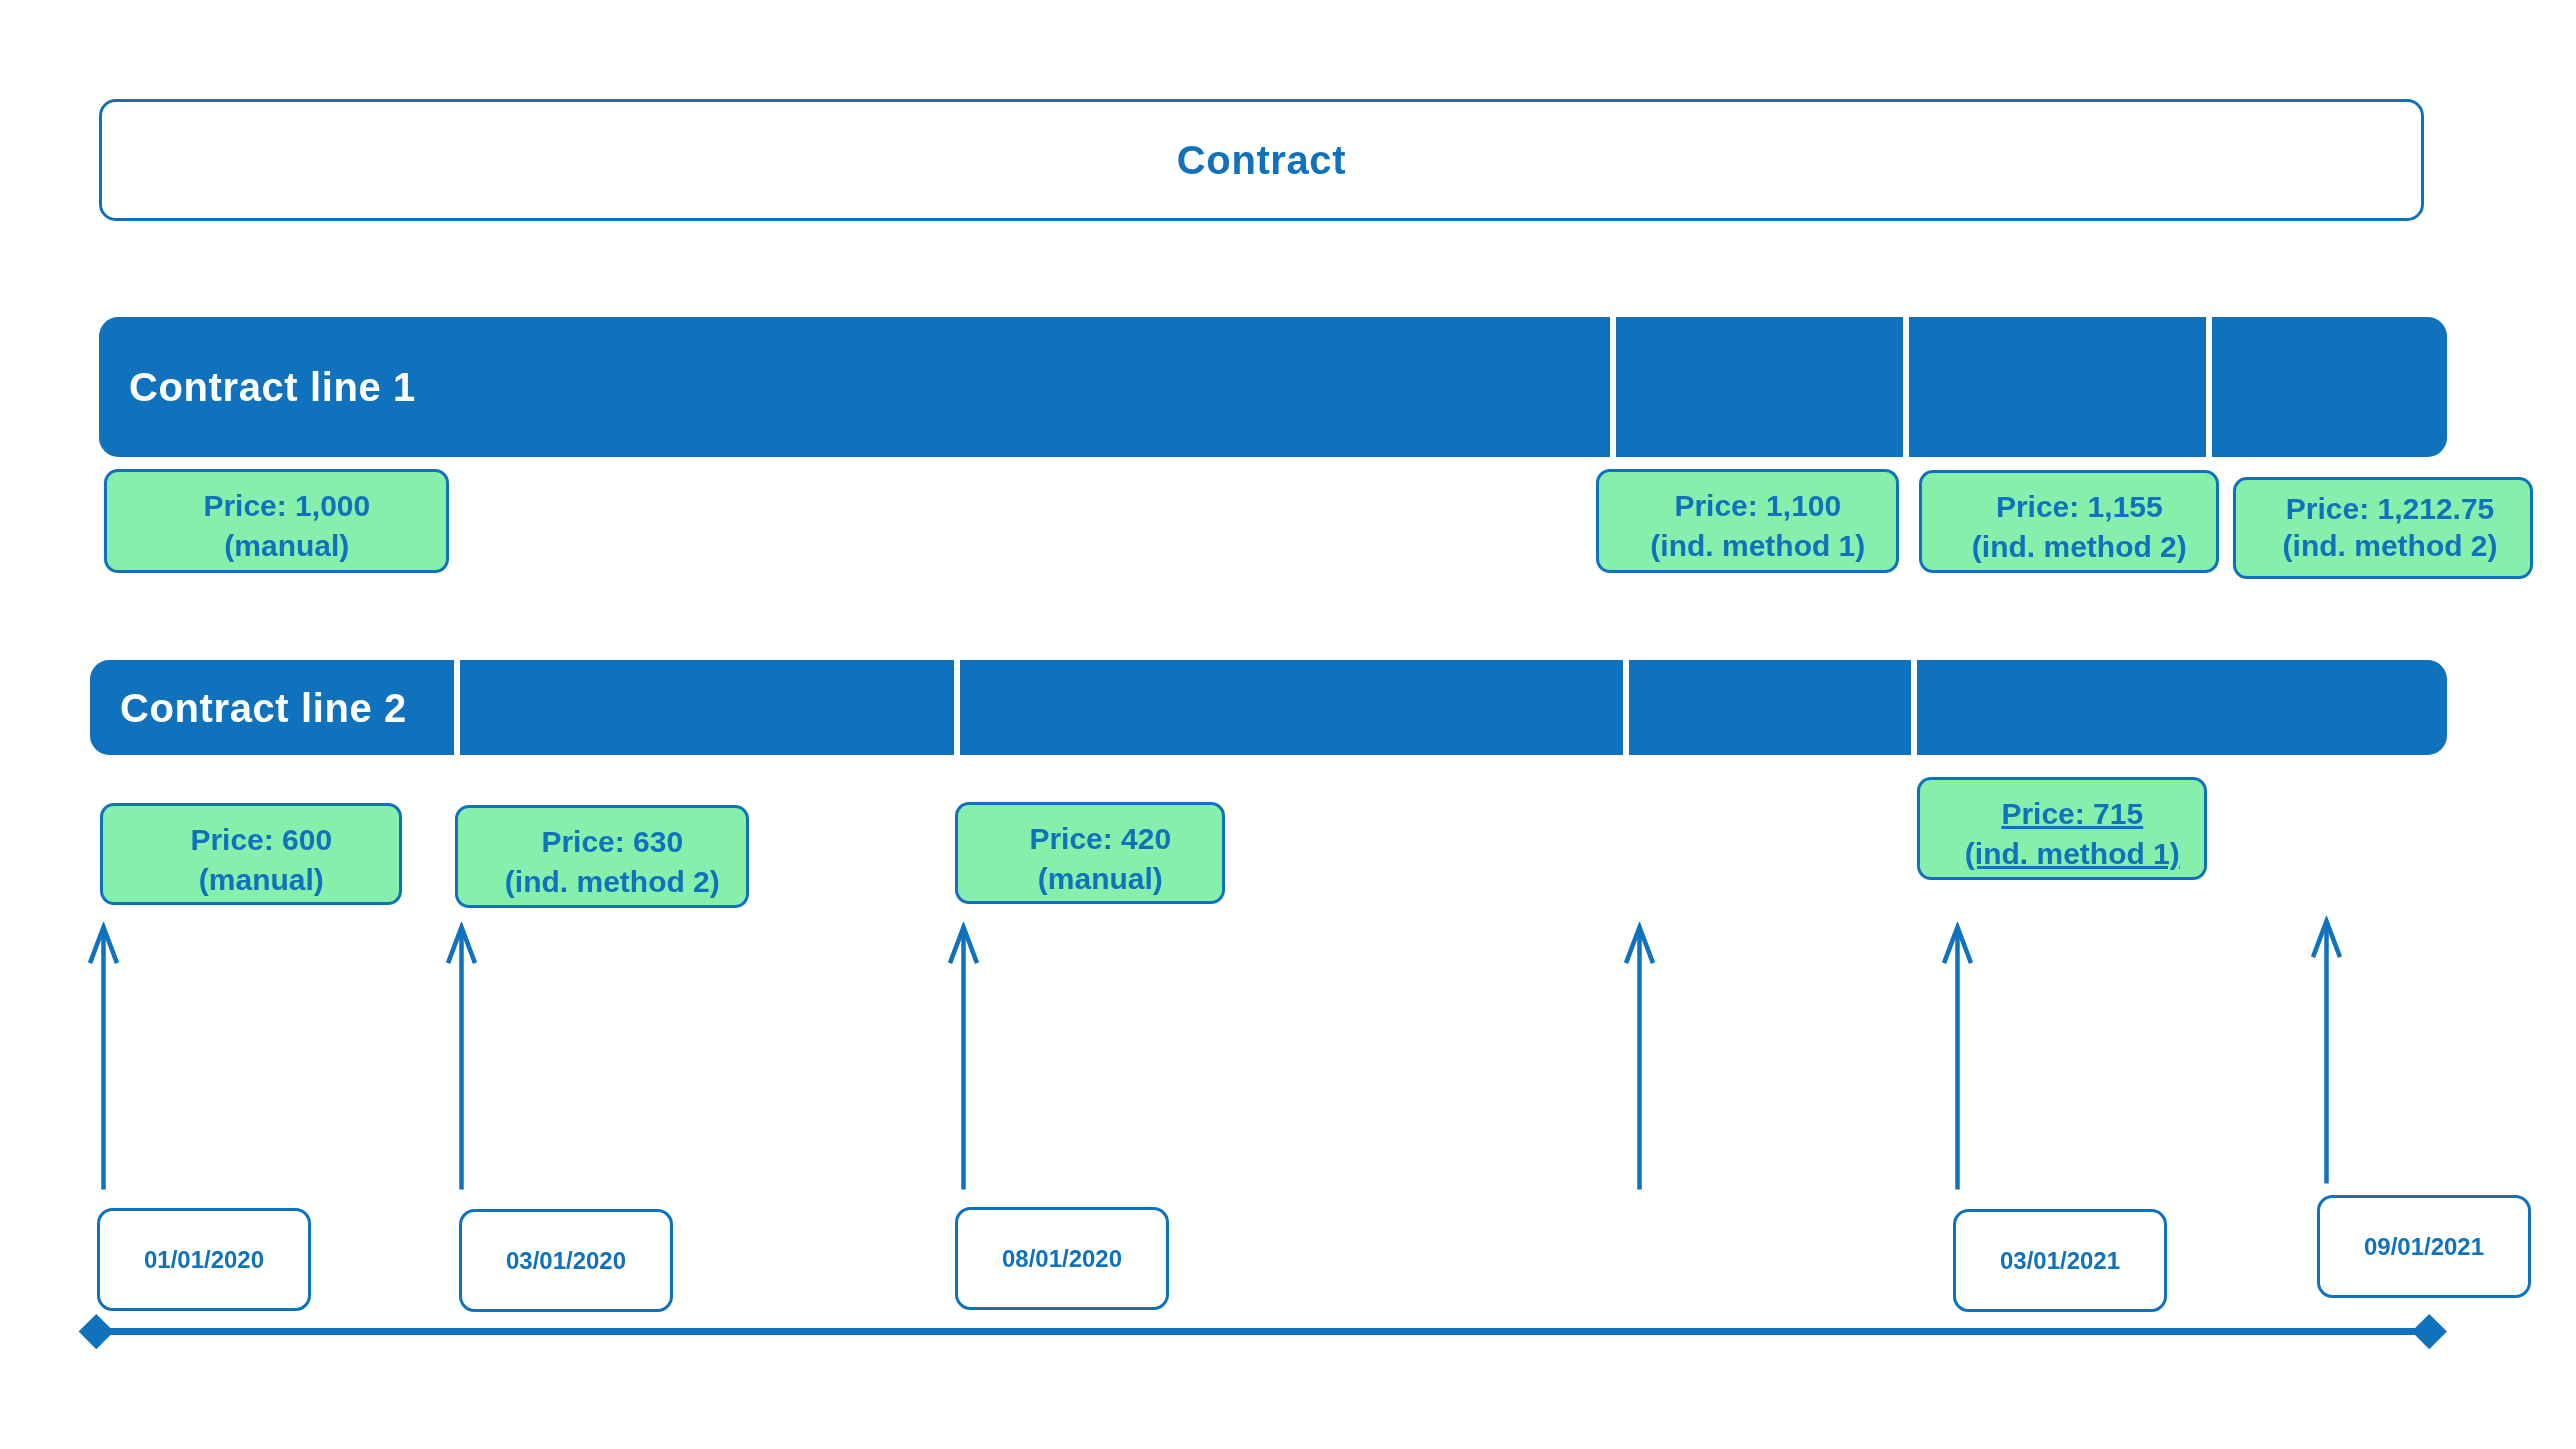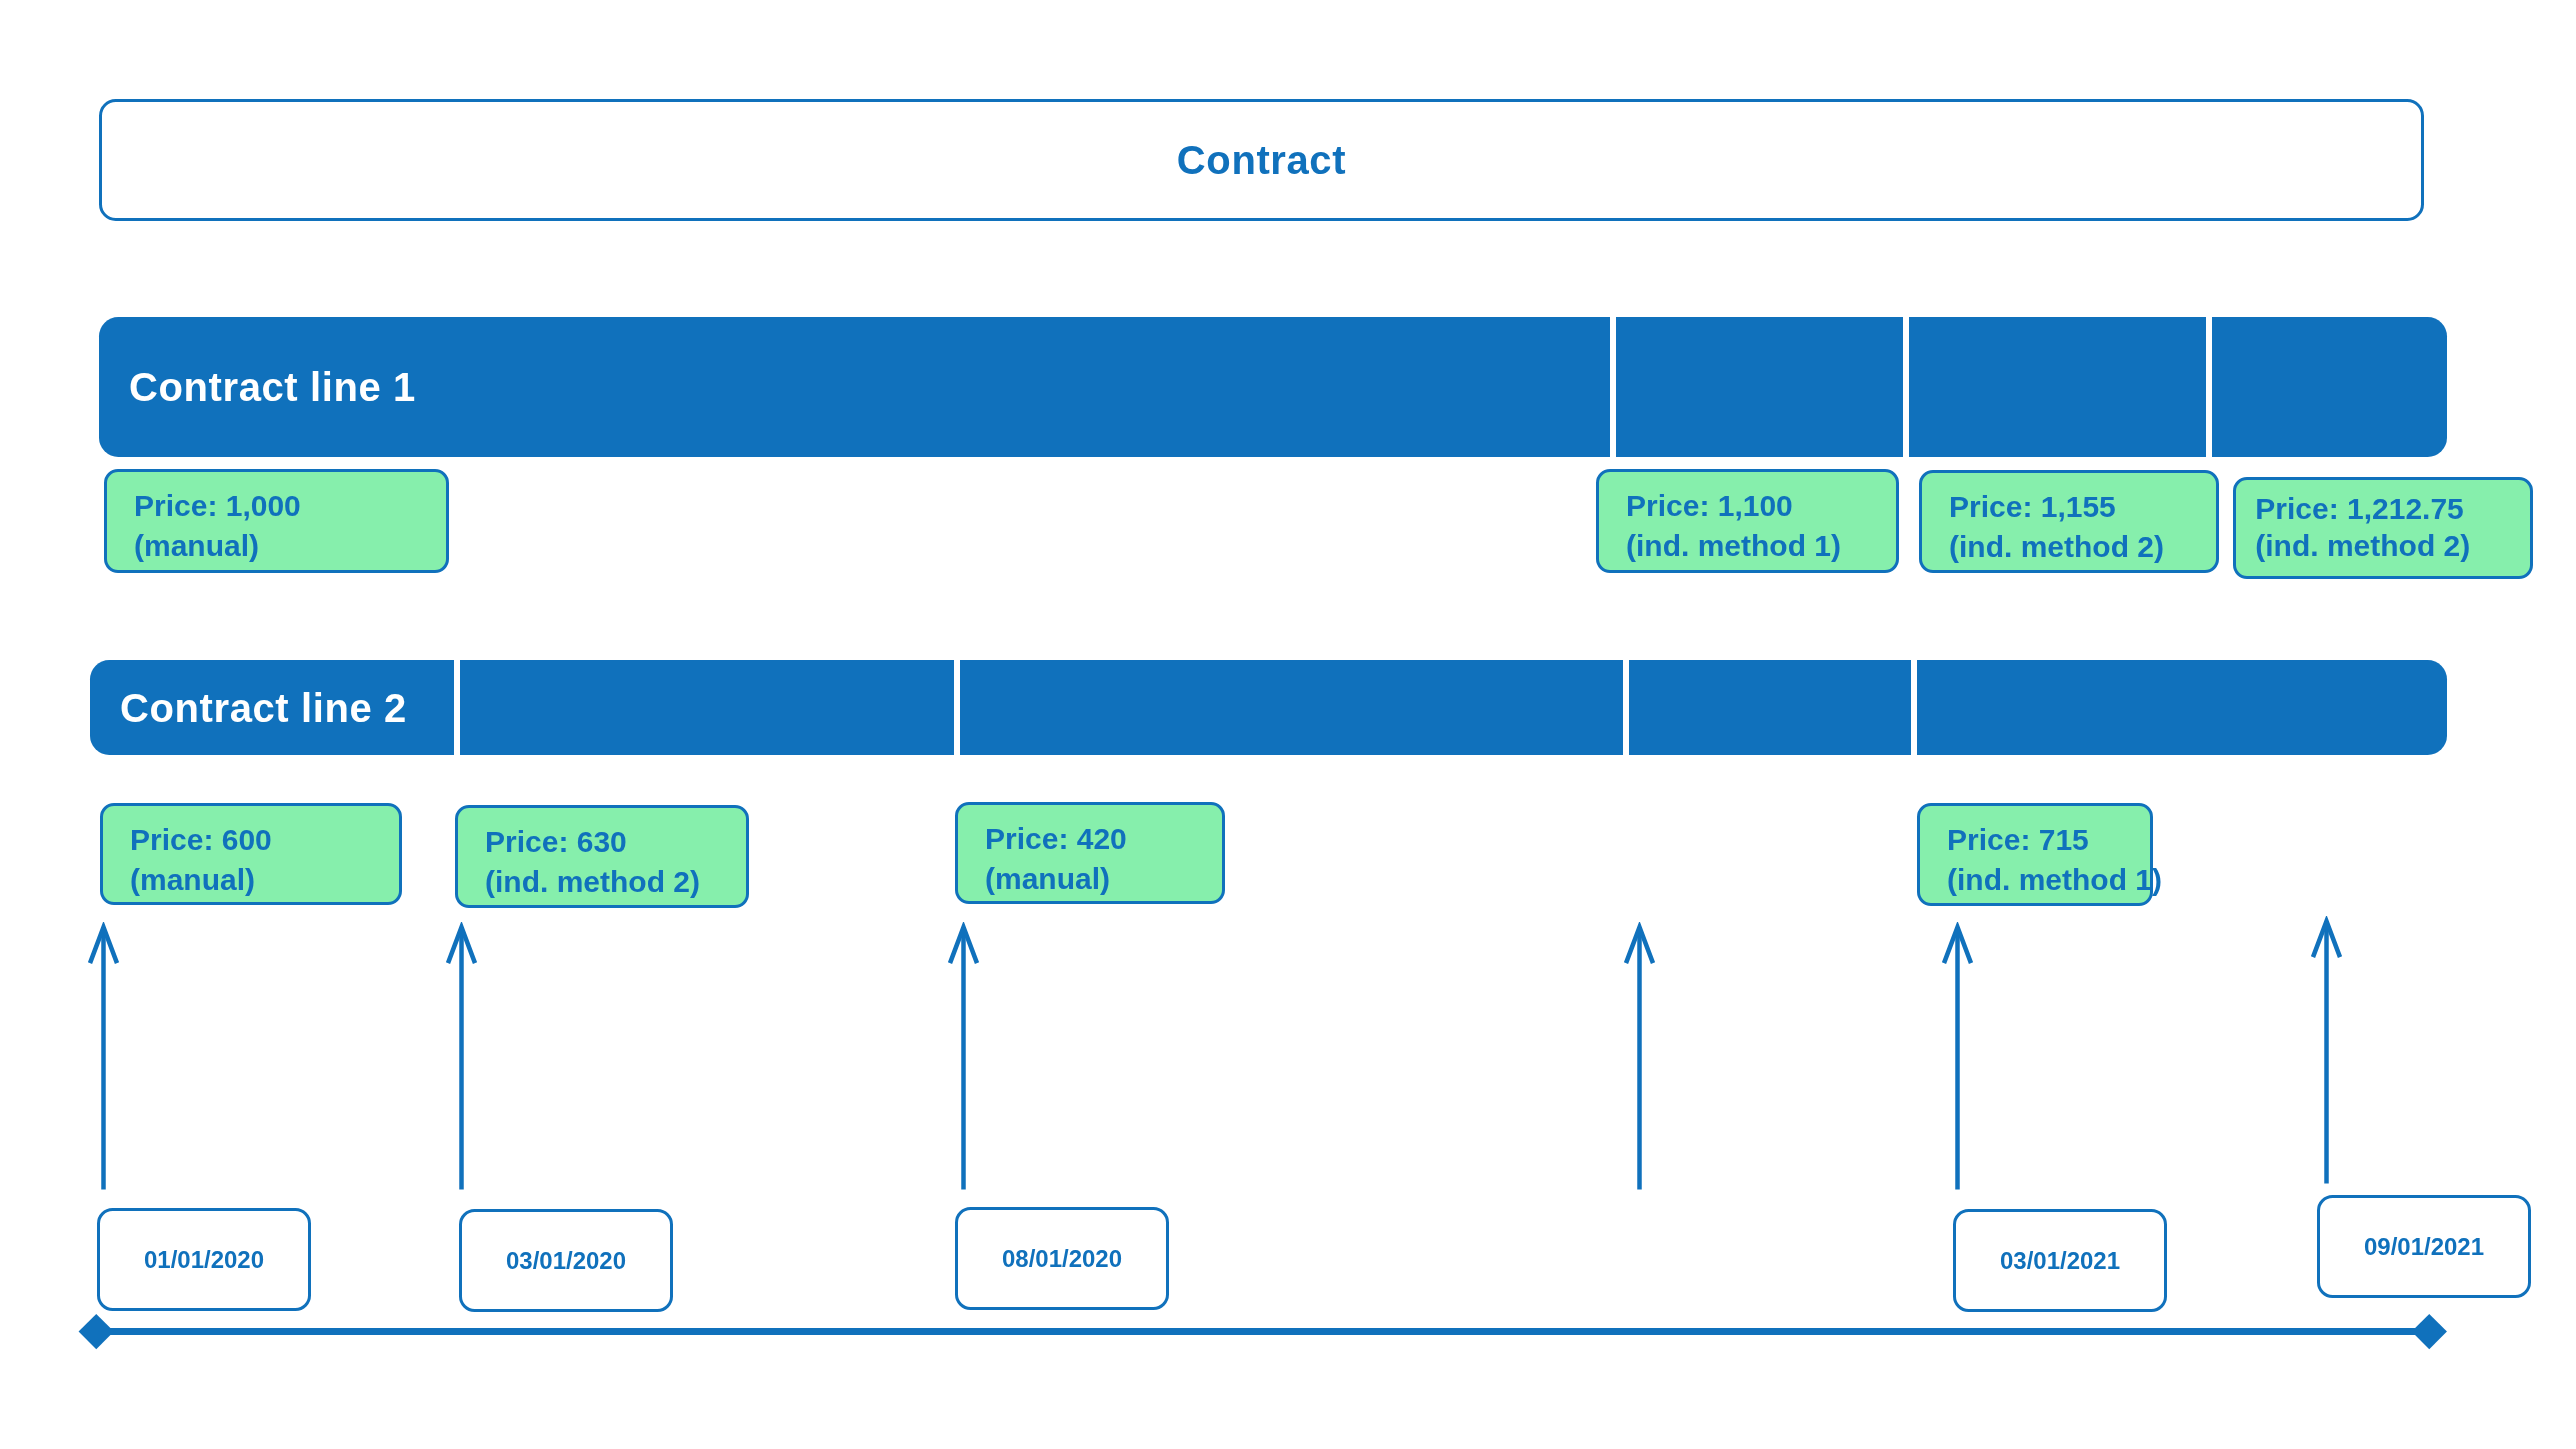--- a/index.html
+++ b/index.html
@@ -1,18 +1,18 @@
 <!DOCTYPE html>
 <html style="font-size:10.3px"><head>
 <meta charset="utf-8">
 <style>
   html,body{margin:0;padding:0;background:#fff;}
   #canvas{
     position:relative;width:2576px;height:1449px;background:#fff;overflow:hidden;
-    font-family:"Liberation Sans",sans-serif;font-weight:bold;color:#1071BC;
+    font-family:"Liberation Sans",sans-serif;font-weight:bold;color:#1071BC;text-align:center;
   }
   
   .contract-box{
     position:absolute;left:99px;top:99px;width:2325px;height:122px;
     border:3.9px solid #1071BC;border-radius:16.7px;box-sizing:border-box;
     display:flex;align-items:center;justify-content:center;font-size:40px;letter-spacing:0.6px;
   }
   
   .bar{position:absolute;background:#1071BC;border-radius:19.3px;color:#fff;padding-left:22px;}
   .bar-1{left:99px;top:317px;width:2326px;height:140px;}
@@ -24,21 +24,21 @@
     position:absolute;background:#86efac;border:3.9px solid #1071BC;border-radius:14px;
     box-sizing:border-box;font-size:30px;line-height:40px;padding:14px 6.4px 0 27px;white-space:nowrap;
   }
   .p1a{left:104px; top:469px; width:345px; height:104px;}
   .p1b{left:1596px;top:469px; width:303px; height:104px;}
   .p1c{left:1919px;top:470px; width:300px; height:103px;}
   .p1d{left:2233px;top:477px; width:300px; height:102px;padding:10.3px 5.2px 0 19.3px;line-height:37px;}
   .p2a{left:100px; top:803px;width:302px; height:102px;}
   .p2b{left:455px; top:805px;width:294px; height:103px;}
   .p2c{left:955px;top:802px;width:270px; height:102px;}
-  .p2d{left:1917px;top:803px;width:236px; height:103px;}
+  .p2d{left:1917px;top:777px;width:290px; height:103px;text-decoration:underline;}
   
   .arrow{position:absolute;width:39px;height:270px;top:922px;}
   .a1{left:84px;} .a2{left:442px;} .a3{left:944px;} .a4{left:1620px;} .a5{left:1938px;} .a6{left:2307px;top:916px;}
   
   .datebox{
     position:absolute;background:#fff;border:3.9px solid #1071BC;border-radius:15.5px;
     box-sizing:border-box;width:214px;height:103px;font-size:24px;
     display:flex;align-items:center;justify-content:center;white-space:nowrap;
   }
   .d1{left:97px; top:1208px;}

